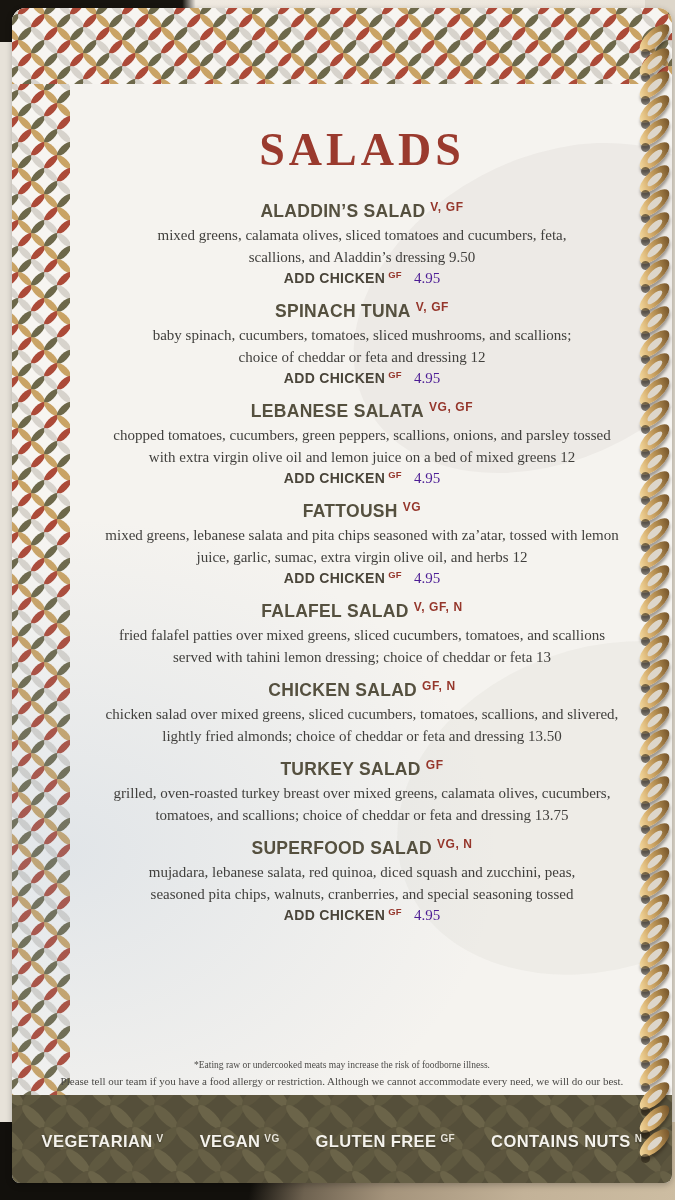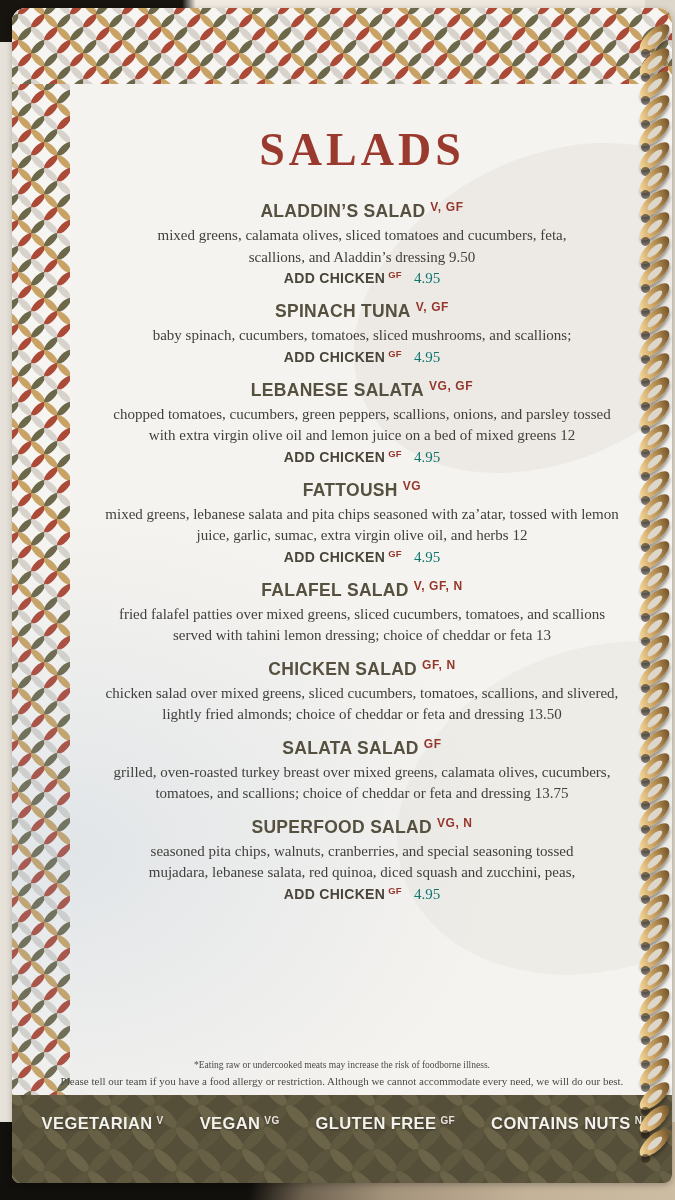--- a/index.html
+++ b/index.html
@@ -34,35 +34,35 @@
     font-size:46px;letter-spacing:4px;color:#9a3a2e;line-height:52px;margin-bottom:24px;}
   .menu-item{margin-bottom:11px;}
   .item-name-row{font-weight:700;font-size:17.5px;line-height:22px;color:#55503f;
     letter-spacing:.3px;margin-bottom:3px;}
   .item-tags{font-size:12px;font-weight:700;color:#95362b;letter-spacing:.6px;
     vertical-align:6px;margin-left:5px;line-height:0;}
   .desc-line{font-family:"Liberation Serif", serif;font-size:15px;line-height:21.5px;
     color:#403f3c;white-space:nowrap;}
   .add-row{font-weight:700;font-size:14px;line-height:21px;color:#4a453a;letter-spacing:.3px;}
   .add-tag{font-size:9.5px;font-weight:700;color:#95362b;vertical-align:5px;margin-left:3px;line-height:0;}
-  .add-price{font-family:"Liberation Serif", serif;font-weight:400;font-size:15px;color:#0f766e;margin-left:12px;letter-spacing:0;}
+  .add-price{font-family:"Liberation Serif", serif;font-weight:400;font-size:15px;color:#4c1d95;margin-left:12px;letter-spacing:0;}
 
   
   .footnotes{position:absolute;left:0;right:0;bottom:94px;text-align:center;
     font-family:"Liberation Serif", serif;color:#4b4a47;}
   .footnote-1{font-size:9.5px;line-height:15px;}
   .footnote-2{font-size:11px;line-height:16px;}
 
   
   .legend-bar{position:absolute;left:0;right:0;bottom:0;height:88px;background:#554f3a;overflow:hidden;
     border-radius:0 0 8px 8px;}
   .legend-bar svg{position:absolute;inset:0;display:block;}
   .legend-row{position:relative;display:flex;justify-content:center;gap:36px;padding-top:19px;}
   .legend-item{color:#f4f2ec;font-weight:700;font-size:16.5px;letter-spacing:.4px;
-    text-shadow:0 1px 2px rgba(0,0,0,.35);white-space:nowrap;}
+    text-shadow:0 1px 2px rgba(0,0,0,.35);white-space:nowrap;margin-top:18px;}
   .legend-tag{font-size:10px;font-weight:700;vertical-align:5px;margin-left:4px;color:#e9e6dc;line-height:0;}
 
   
   .coils{position:absolute;top:0;right:0;width:44px;height:1200px;z-index:3;}
   .coil-loop{position:absolute;right:2px;width:37px;height:16px;border-radius:50%;
     background:linear-gradient(115deg,#f1d69c 8%,#d5ad6c 35%,#b08a4e 60%,#77562c 92%);
     transform:rotate(-42deg);box-shadow:-2px 3px 3px rgba(35,26,15,.4);}
   .coil-loop::after{content:"";position:absolute;left:9px;right:9px;top:4.5px;bottom:4.5px;
     border-radius:50%;background:#ddd6ca;}
   .coil-loop::before{content:"";position:absolute;left:-3px;top:9px;width:9px;height:9px;
@@ -931,20 +931,21 @@
       <div id="menu-list">
           <div class="menu-item">
             <div class="item-name-row"><span>ALADDIN’S SALAD</span><sup class="item-tags">V, GF</sup></div>
             <div class="desc-line">mixed greens, calamata olives, sliced tomatoes and cucumbers, feta,</div>
             <div class="desc-line">scallions, and Aladdin’s dressing 9.50</div>
             <div class="add-row"><span>ADD CHICKEN</span><sup class="add-tag">GF</sup><span class="add-price">4.95</span></div>
           </div>
           <div class="menu-item">
             <div class="item-name-row"><span>SPINACH TUNA</span><sup class="item-tags">V, GF</sup></div>
             <div class="desc-line">baby spinach, cucumbers, tomatoes, sliced mushrooms, and scallions;</div>
+            <div class="desc-line">choice of cheddar or feta and dressing 12</div>
             <div class="add-row"><span>ADD CHICKEN</span><sup class="add-tag">GF</sup><span class="add-price">4.95</span></div>
           </div>
           <div class="menu-item">
             <div class="item-name-row"><span>LEBANESE SALATA</span><sup class="item-tags">VG, GF</sup></div>
             <div class="desc-line">chopped tomatoes, cucumbers, green peppers, scallions, onions, and parsley tossed</div>
             <div class="desc-line">with extra virgin olive oil and lemon juice on a bed of mixed greens 12</div>
             <div class="add-row"><span>ADD CHICKEN</span><sup class="add-tag">GF</sup><span class="add-price">4.95</span></div>
           </div>
           <div class="menu-item">
             <div class="item-name-row"><span>FATTOUSH</span><sup class="item-tags">VG</sup></div>
@@ -956,28 +957,28 @@
             <div class="item-name-row"><span>FALAFEL SALAD</span><sup class="item-tags">V, GF, N</sup></div>
             <div class="desc-line">fried falafel patties over mixed greens, sliced cucumbers, tomatoes, and scallions</div>
             <div class="desc-line">served with tahini lemon dressing; choice of cheddar or feta 13</div>
           </div>
           <div class="menu-item">
             <div class="item-name-row"><span>CHICKEN SALAD</span><sup class="item-tags">GF, N</sup></div>
             <div class="desc-line">chicken salad over mixed greens, sliced cucumbers, tomatoes, scallions, and slivered,</div>
             <div class="desc-line">lightly fried almonds; choice of cheddar or feta and dressing 13.50</div>
           </div>
           <div class="menu-item">
-            <div class="item-name-row"><span>SALATA SALAD</span><sup class="item-tags">GF</sup></div>
+            <div class="item-name-row"><span>TURKEY SALAD</span><sup class="item-tags">GF</sup></div>
             <div class="desc-line">grilled, oven-roasted turkey breast over mixed greens, calamata olives, cucumbers,</div>
             <div class="desc-line">tomatoes, and scallions; choice of cheddar or feta and dressing 13.75</div>
           </div>
           <div class="menu-item">
             <div class="item-name-row"><span>SUPERFOOD SALAD</span><sup class="item-tags">VG, N</sup></div>
+            <div class="desc-line">mujadara, lebanese salata, red quinoa, diced squash and zucchini, peas,</div>
             <div class="desc-line">seasoned pita chips, walnuts, cranberries, and special seasoning tossed</div>
-            <div class="desc-line">mujadara, lebanese salata, red quinoa, diced squash and zucchini, peas,</div>
             <div class="add-row"><span>ADD CHICKEN</span><sup class="add-tag">GF</sup><span class="add-price">4.95</span></div>
           </div>
         </div>
     </div>
 
     <div class="footnotes">
       <div class="footnote-1">*Eating raw or undercooked meats may increase the risk of foodborne illness.</div>
       <div class="footnote-2">Please tell our team if you have a food allergy or restriction. Although we cannot accommodate every need, we will do our best.</div>
     </div>
 

